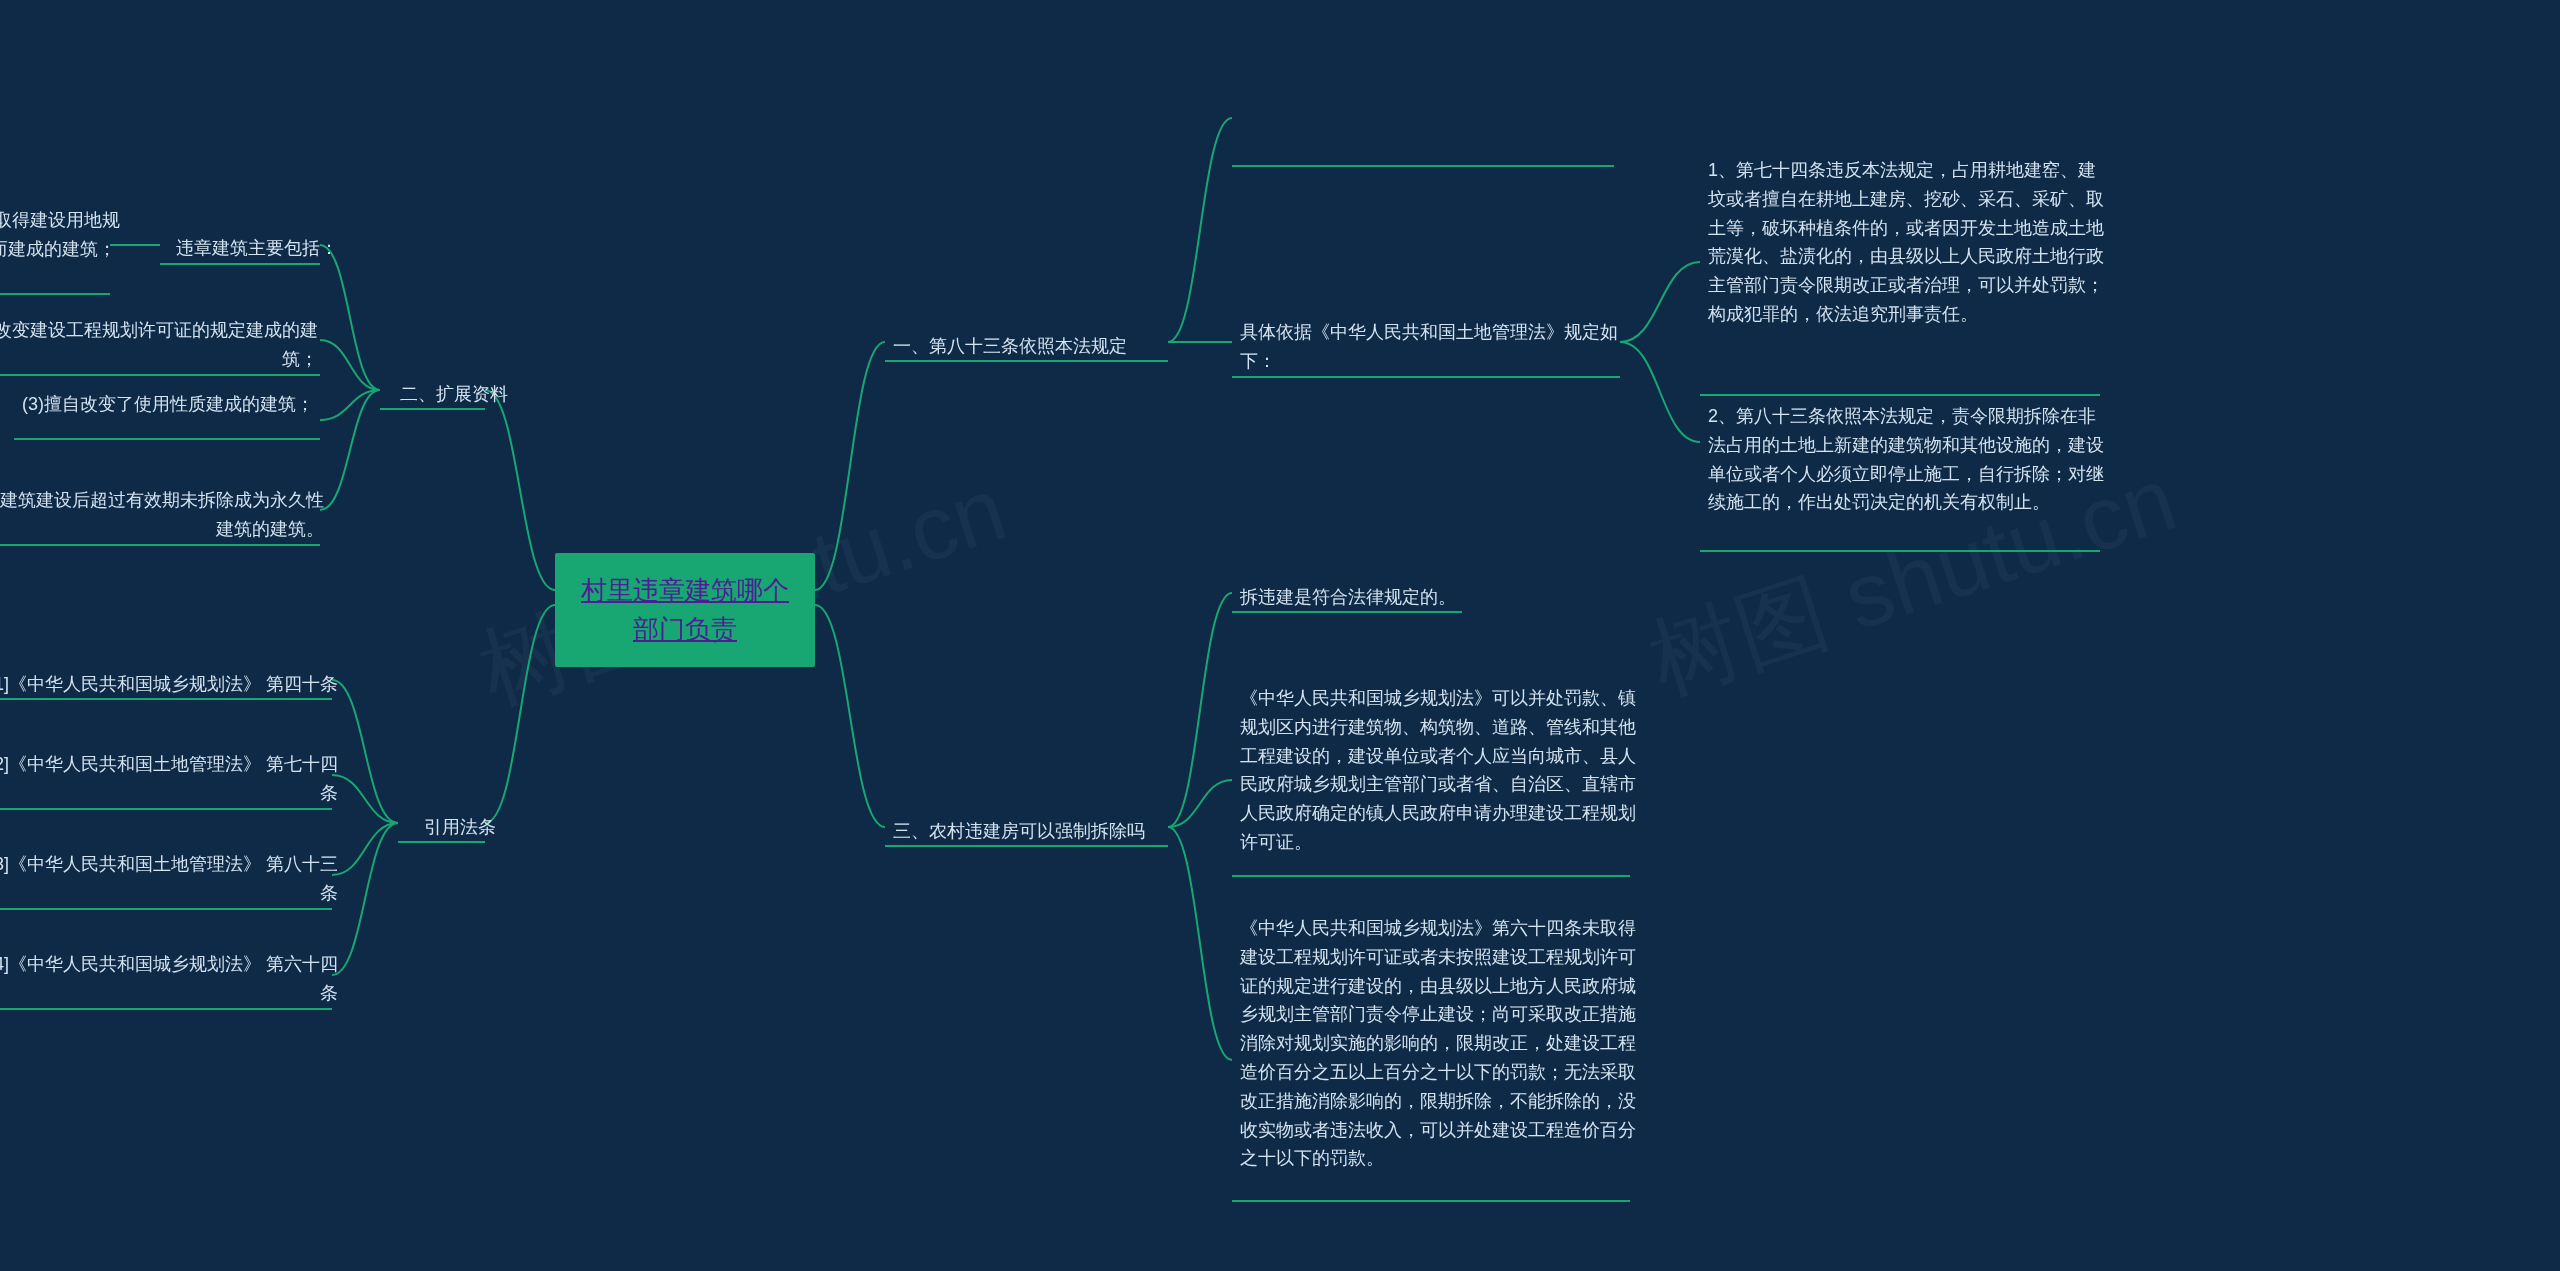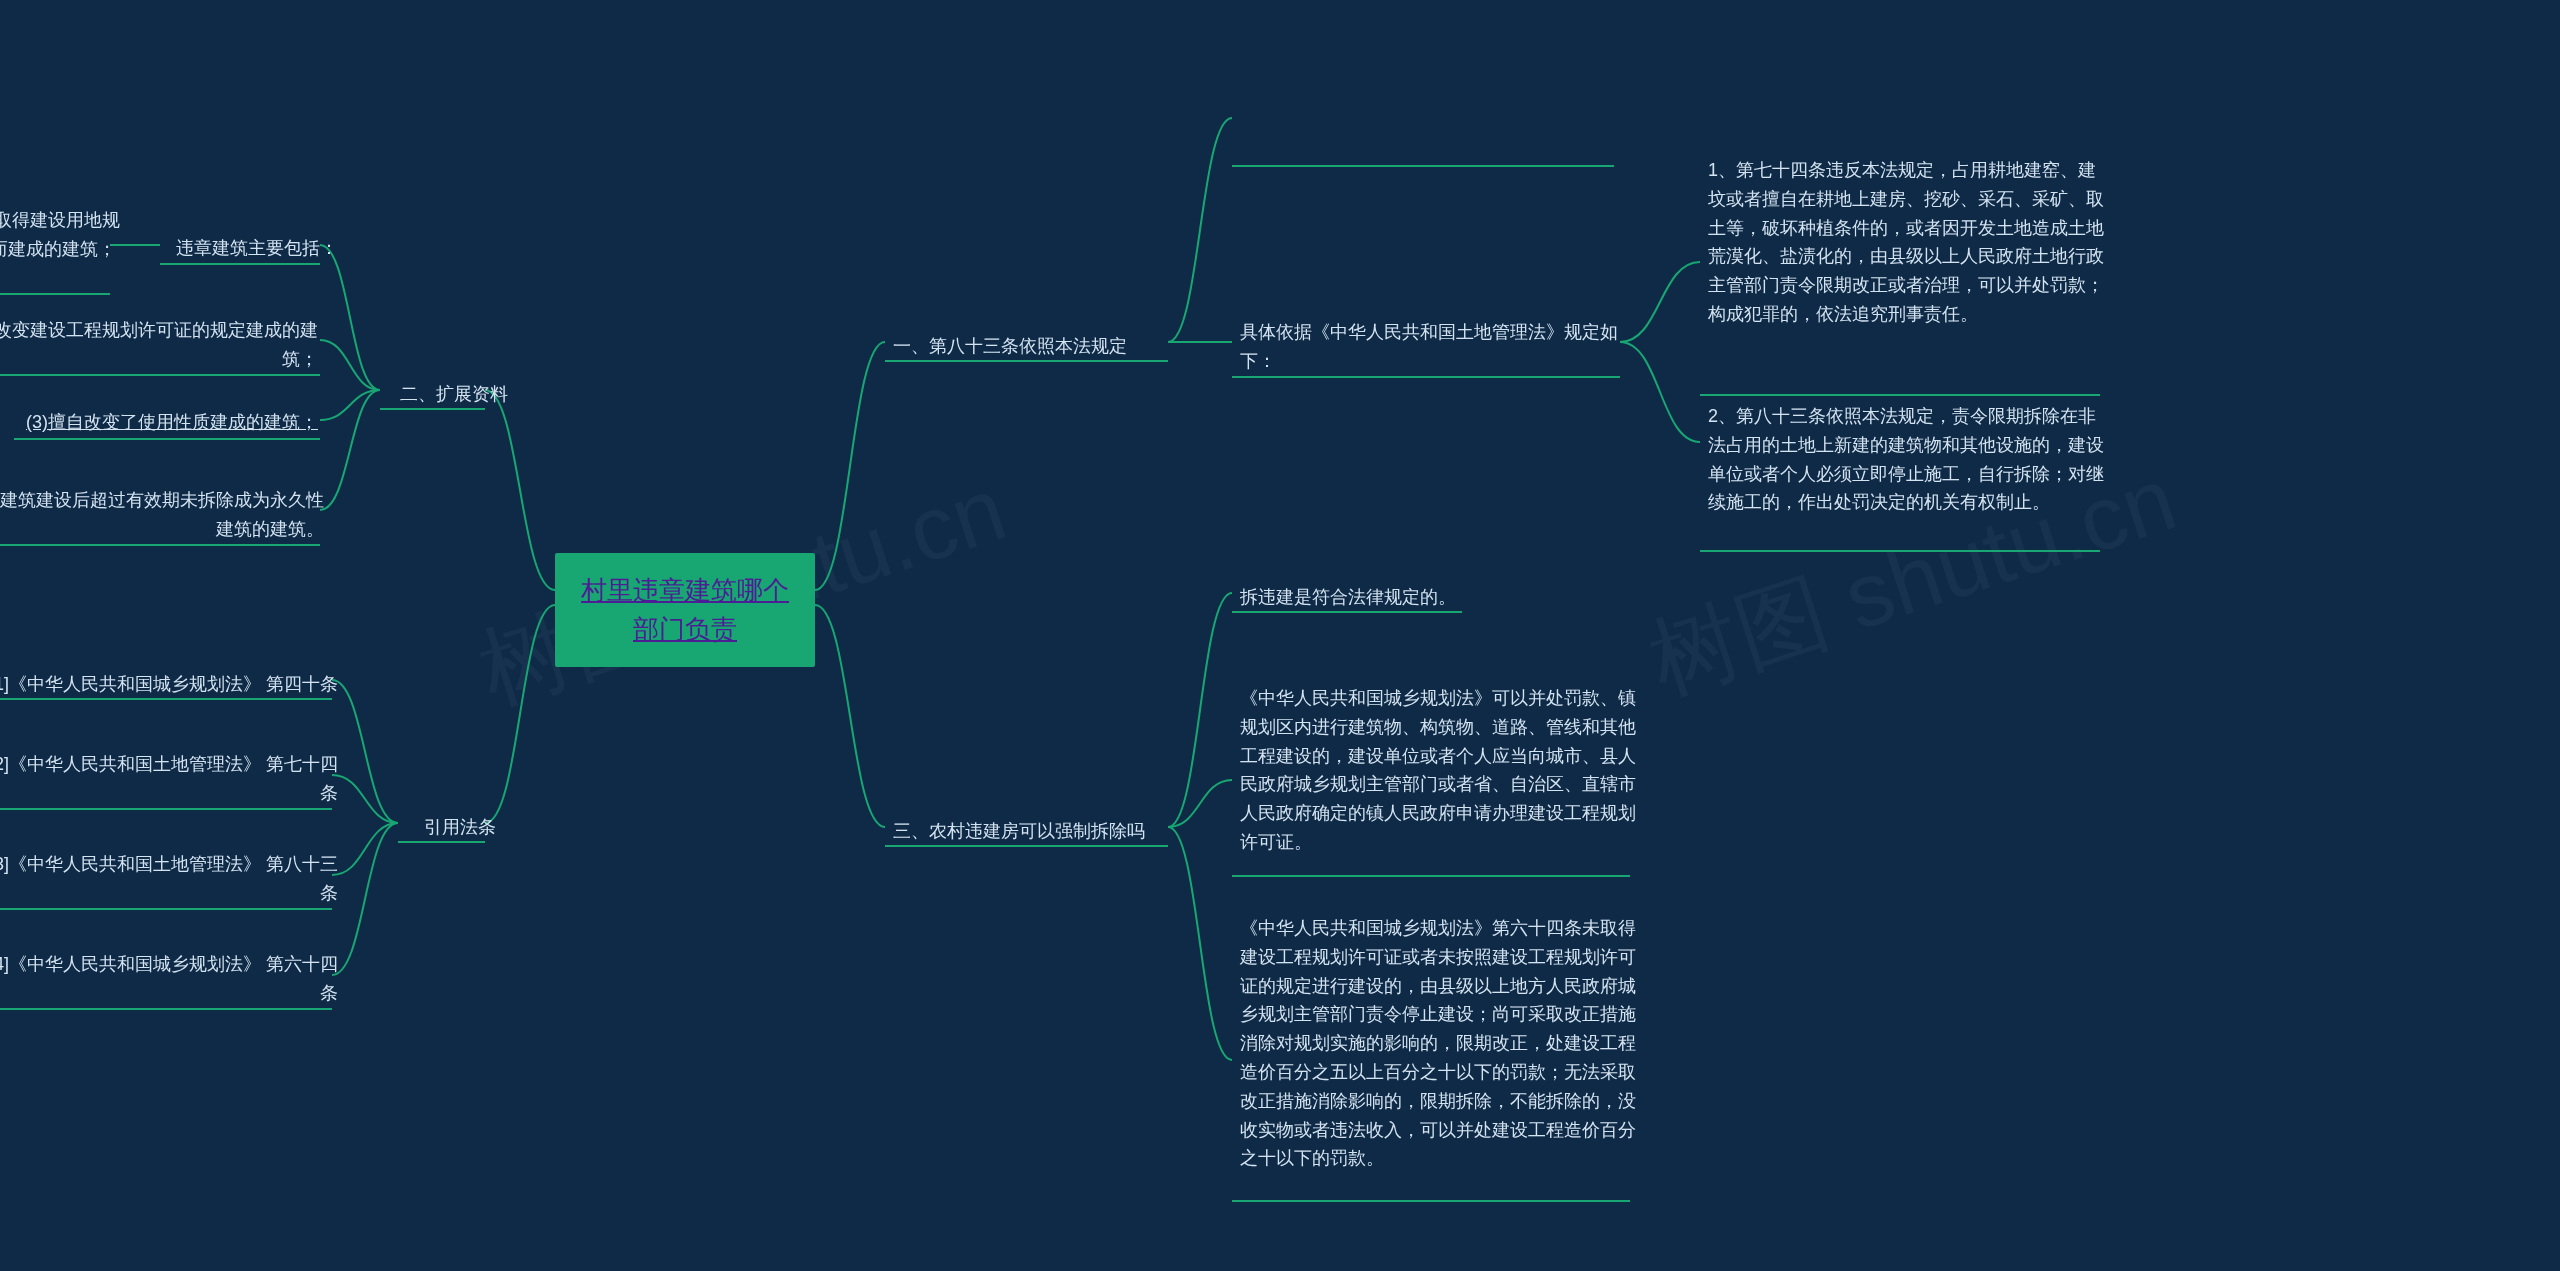--- a/index.html
+++ b/index.html
@@ -138,21 +138,21 @@
 
   <div class="node" style="left:160px; top:231px; width:170px; text-align:right;font-family:Liberation Mono, monospace;">违章建筑主要包括：</div>
   <div class="ul" style="left:160px; top:263px; width:160px;"></div>
 
   <div class="node" style="left:-270px; top:202px; width:386px; text-align:left;">(1)未申请或申请未获得批准，未取得建设用地规划许可证和建设工程规划许可证而建成的建筑；</div>
   <div class="ul" style="left:-270px; top:293px; width:380px;"></div>
 
   <div class="node" style="left:-80px; top:312px; width:390px; text-align:right;">(2)擅自改变建设工程规划许可证的规定建成的建筑；</div>
   <div class="ul" style="left:-80px; top:374px; width:400px;"></div>
 
-  <div class="node" style="left:14px; top:404px; width:300px; text-align:center;text-decoration:underline;">(3)擅自改变了使用性质建成的建筑；</div>
+  <div class="node" style="left:14px; top:386px; width:300px; text-align:left;">(3)擅自改变了使用性质建成的建筑；</div>
   <div class="ul" style="left:14px; top:438px; width:306px;"></div>
 
   <div class="node" style="left:-74px; top:482px; width:390px; text-align:right;">(4)临时建筑建设后超过有效期未拆除成为永久性建筑的建筑。</div>
   <div class="ul" style="left:-74px; top:544px; width:394px;"></div>
 
   <div class="node" style="left:398px; top:809px; width:90px; text-align:right;">引用法条</div>
   <div class="ul" style="left:398px; top:841px; width:87px;"></div>
 
   <div class="node" style="left:-20px; top:666px; width:350px; text-align:right;">[1]《中华人民共和国城乡规划法》 第四十条</div>
   <div class="ul" style="left:-20px; top:698px; width:352px;"></div>

